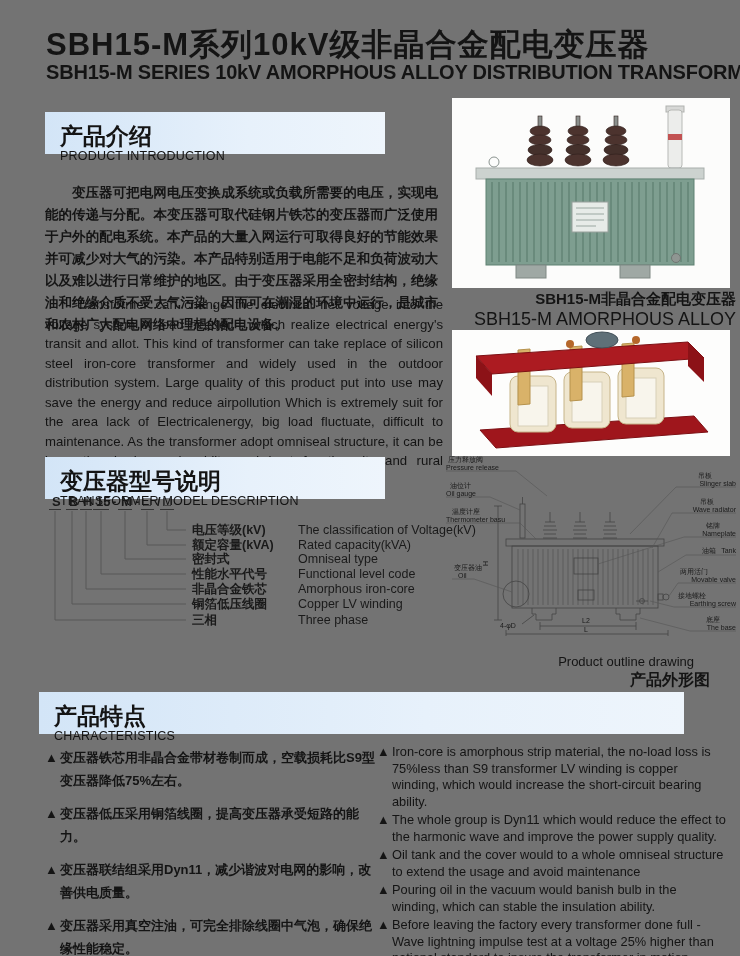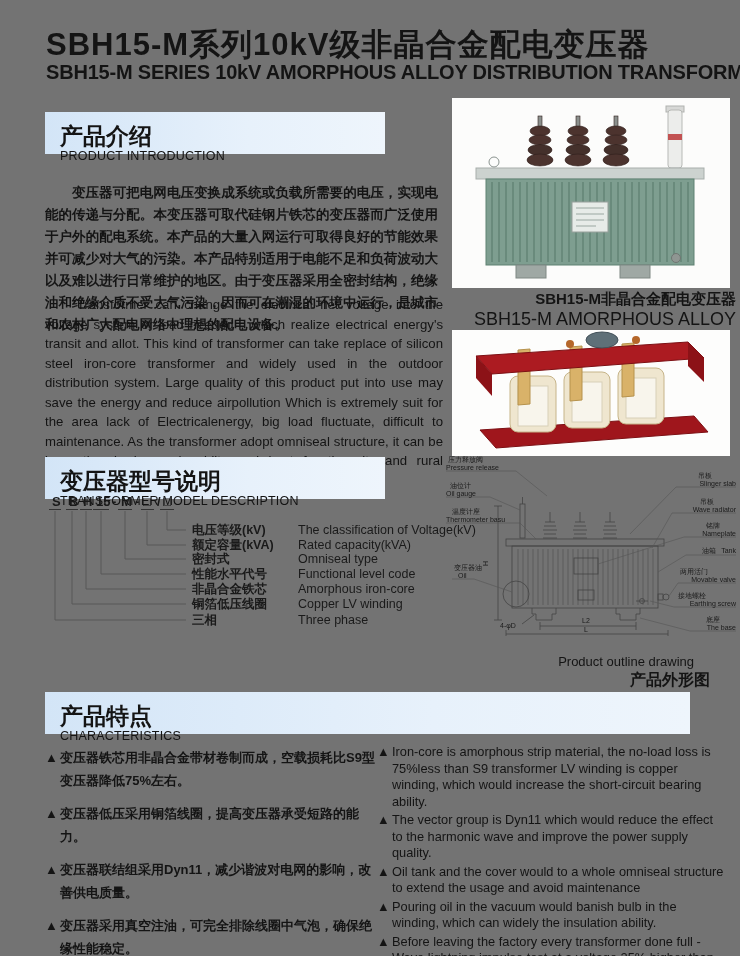--- a/index.html
+++ b/index.html
@@ -7,21 +7,21 @@
         font-family:"Liberation Sans","DejaVu Sans",sans-serif;color:#141414;}
   .abs{position:absolute;}
   .title-zh{left:46px;top:24px;font-size:31px;font-weight:bold;letter-spacing:1px;white-space:nowrap;}
   .title-en{left:46px;top:61px;font-size:20px;font-weight:bold;letter-spacing:-0.2px;white-space:nowrap;}
   .band{background:linear-gradient(90deg,#d3e5f7 0%,#e7f1fb 60%,#eef5fc 100%);
         box-sizing:border-box;padding:12px 0 0 15px;height:42px;}
   .band .bzh{font-size:23px;font-weight:bold;line-height:25px;}
   .band .ben{font-size:12.5px;line-height:14px;letter-spacing:0.2px;}
   .band1{left:45px;top:112px;width:340px;}
   .band2{left:45px;top:457px;width:340px;}
-  .band3{left:45px;top:692px;width:645px;}
+  .band3{left:39px;top:692px;width:645px;}
   .para{ text-align:justify;margin-top:12px;}
   .para-zh{left:45px;top:170px;width:393px;font-size:13.5px;line-height:22px;text-indent:2em;font-weight:600;}
   .para-en{left:45px;top:283px;width:398px;font-size:13.2px;line-height:19.5px;text-indent:2.4em;}
   .cap{text-align:right;}
   .cap1-zh{left:444px;top:290px;width:292px;font-size:15px;font-weight:bold;}
   .cap1-en{left:444px;top:309px;width:292px;font-size:18px;}
   .cap2-zh{left:470px;top:634px;width:240px;font-size:16px;font-weight:bold;margin-top:36px;}
   .cap2-en{left:454px;top:654px;width:240px;font-size:13px;}
   ul.feat{list-style:none;margin:0;padding:0;}
   ul.feat li{position:relative;padding-left:15px;}
@@ -273,19 +273,19 @@
   <ul class="abs feat feat-zh">
     <li><span class="mk">▲</span><span>变压器铁芯用非晶合金带材卷制而成，空载损耗比S9型变压器降低75%左右。</span></li>
     <li><span class="mk">▲</span><span>变压器低压采用铜箔线圈，提高变压器承受短路的能力。</span></li>
     <li><span class="mk">▲</span><span>变压器联结组采用Dyn11，减少谐波对电网的影响，改善供电质量。</span></li>
     <li><span class="mk">▲</span><span>变压器采用真空注油，可完全排除线圈中气泡，确保绝缘性能稳定。</span></li>
 
   </ul>
 
   <ul class="abs feat feat-en">
     <li><span class="mk">▲</span><span>Iron-core is amorphous strip material, the no-load loss is 75%less than S9 transformer LV winding is copper winding, which would increase the short-circuit bearing ability.</span></li>
-    <li><span class="mk">▲</span><span>The vector group is Dyn11 which would reduce the effect to the harmonic wave and improve the power supply quality.</span></li>
+    <li><span class="mk">▲</span><span>The whole group is Dyn11 which would reduce the effect to the harmonic wave and improve the power supply quality.</span></li>
     <li><span class="mk">▲</span><span>Oil tank and the cover would to a whole omniseal structure to extend the usage and avoid maintenance</span></li>
-    <li><span class="mk">▲</span><span>Pouring oil in the vacuum would banish bulb in the winding, which can widely the insulation ability.</span></li>
+    <li><span class="mk">▲</span><span>Pouring oil in the vacuum would banish bulb in the winding, which can stable the insulation ability.</span></li>
     <li><span class="mk">▲</span><span>Before leaving the factory every transformer done full -Wave lightning impulse test at a voltage 25% higher than national standard to insure the transformer in motion safely.</span></li>
   </ul>
 
 </div>
 
 </body></html>

